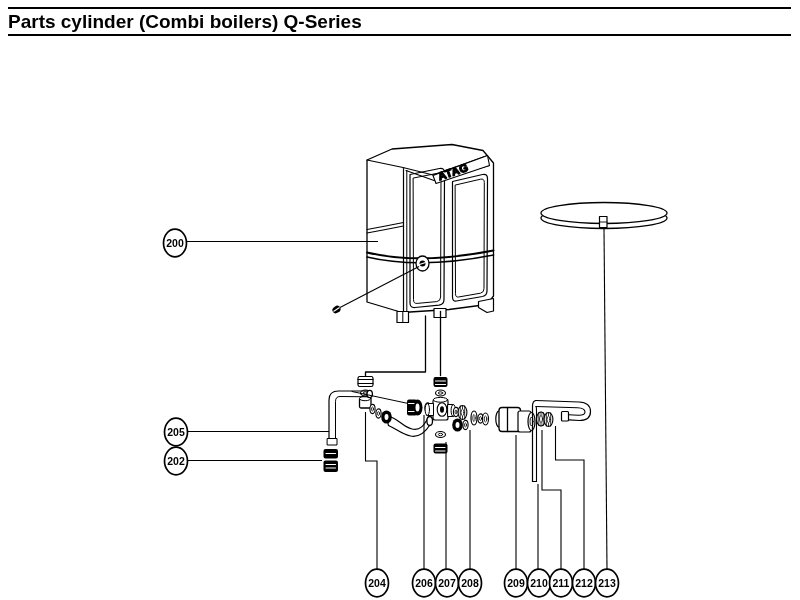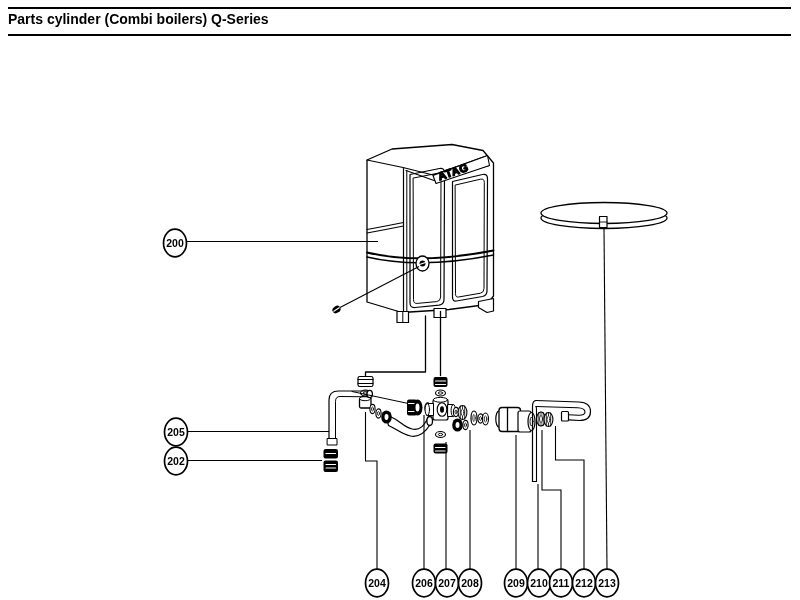--- a/index.html
+++ b/index.html
@@ -2,21 +2,21 @@
 <html><head>
 <meta charset="utf-8">
 <style>
   html,body{margin:0;padding:0;background:#ffffff;}
   body{width:800px;height:600px;position:relative;overflow:hidden;
        font-family:"Liberation Sans",sans-serif;color:#000;}
   .header{position:absolute;left:0;top:0;width:800px;}
   .rule{position:absolute;left:8px;width:783px;height:2px;background:#000;}
   .rule-top{top:7px;}
   .rule-bottom{top:34px;}
-  .page-title{position:absolute;left:8px;top:11px;font-size:14px;font-weight:bold;white-space:nowrap;}
+  .page-title{position:absolute;left:8px;top:11px;font-size:19px;font-weight:bold;white-space:nowrap;}
   #diagram-svg{position:absolute;left:0;top:0;}
   #diagram-svg *{vector-effect:none;}
   .art{stroke:#000;fill:none;stroke-width:1.3;stroke-linecap:round;stroke-linejoin:round;}
   .wfill{fill:#ffffff;}
   .bfill{fill:#000000;stroke:none;}
   .wline{stroke:#ffffff;stroke-width:1.1;fill:none;}
   #leader-layer path{stroke:#000;stroke-width:1.1;fill:none;}
   #callout-layer ellipse{fill:#ffffff;stroke:#000;stroke-width:1.7;}
   #callout-layer text{font-family:"Liberation Sans",sans-serif;font-size:10.5px;font-weight:bold;text-anchor:middle;fill:#000;}
   .brand-text{font-family:"Liberation Sans",sans-serif;font-size:11px;font-weight:bold;fill:#000;letter-spacing:.5px;}

